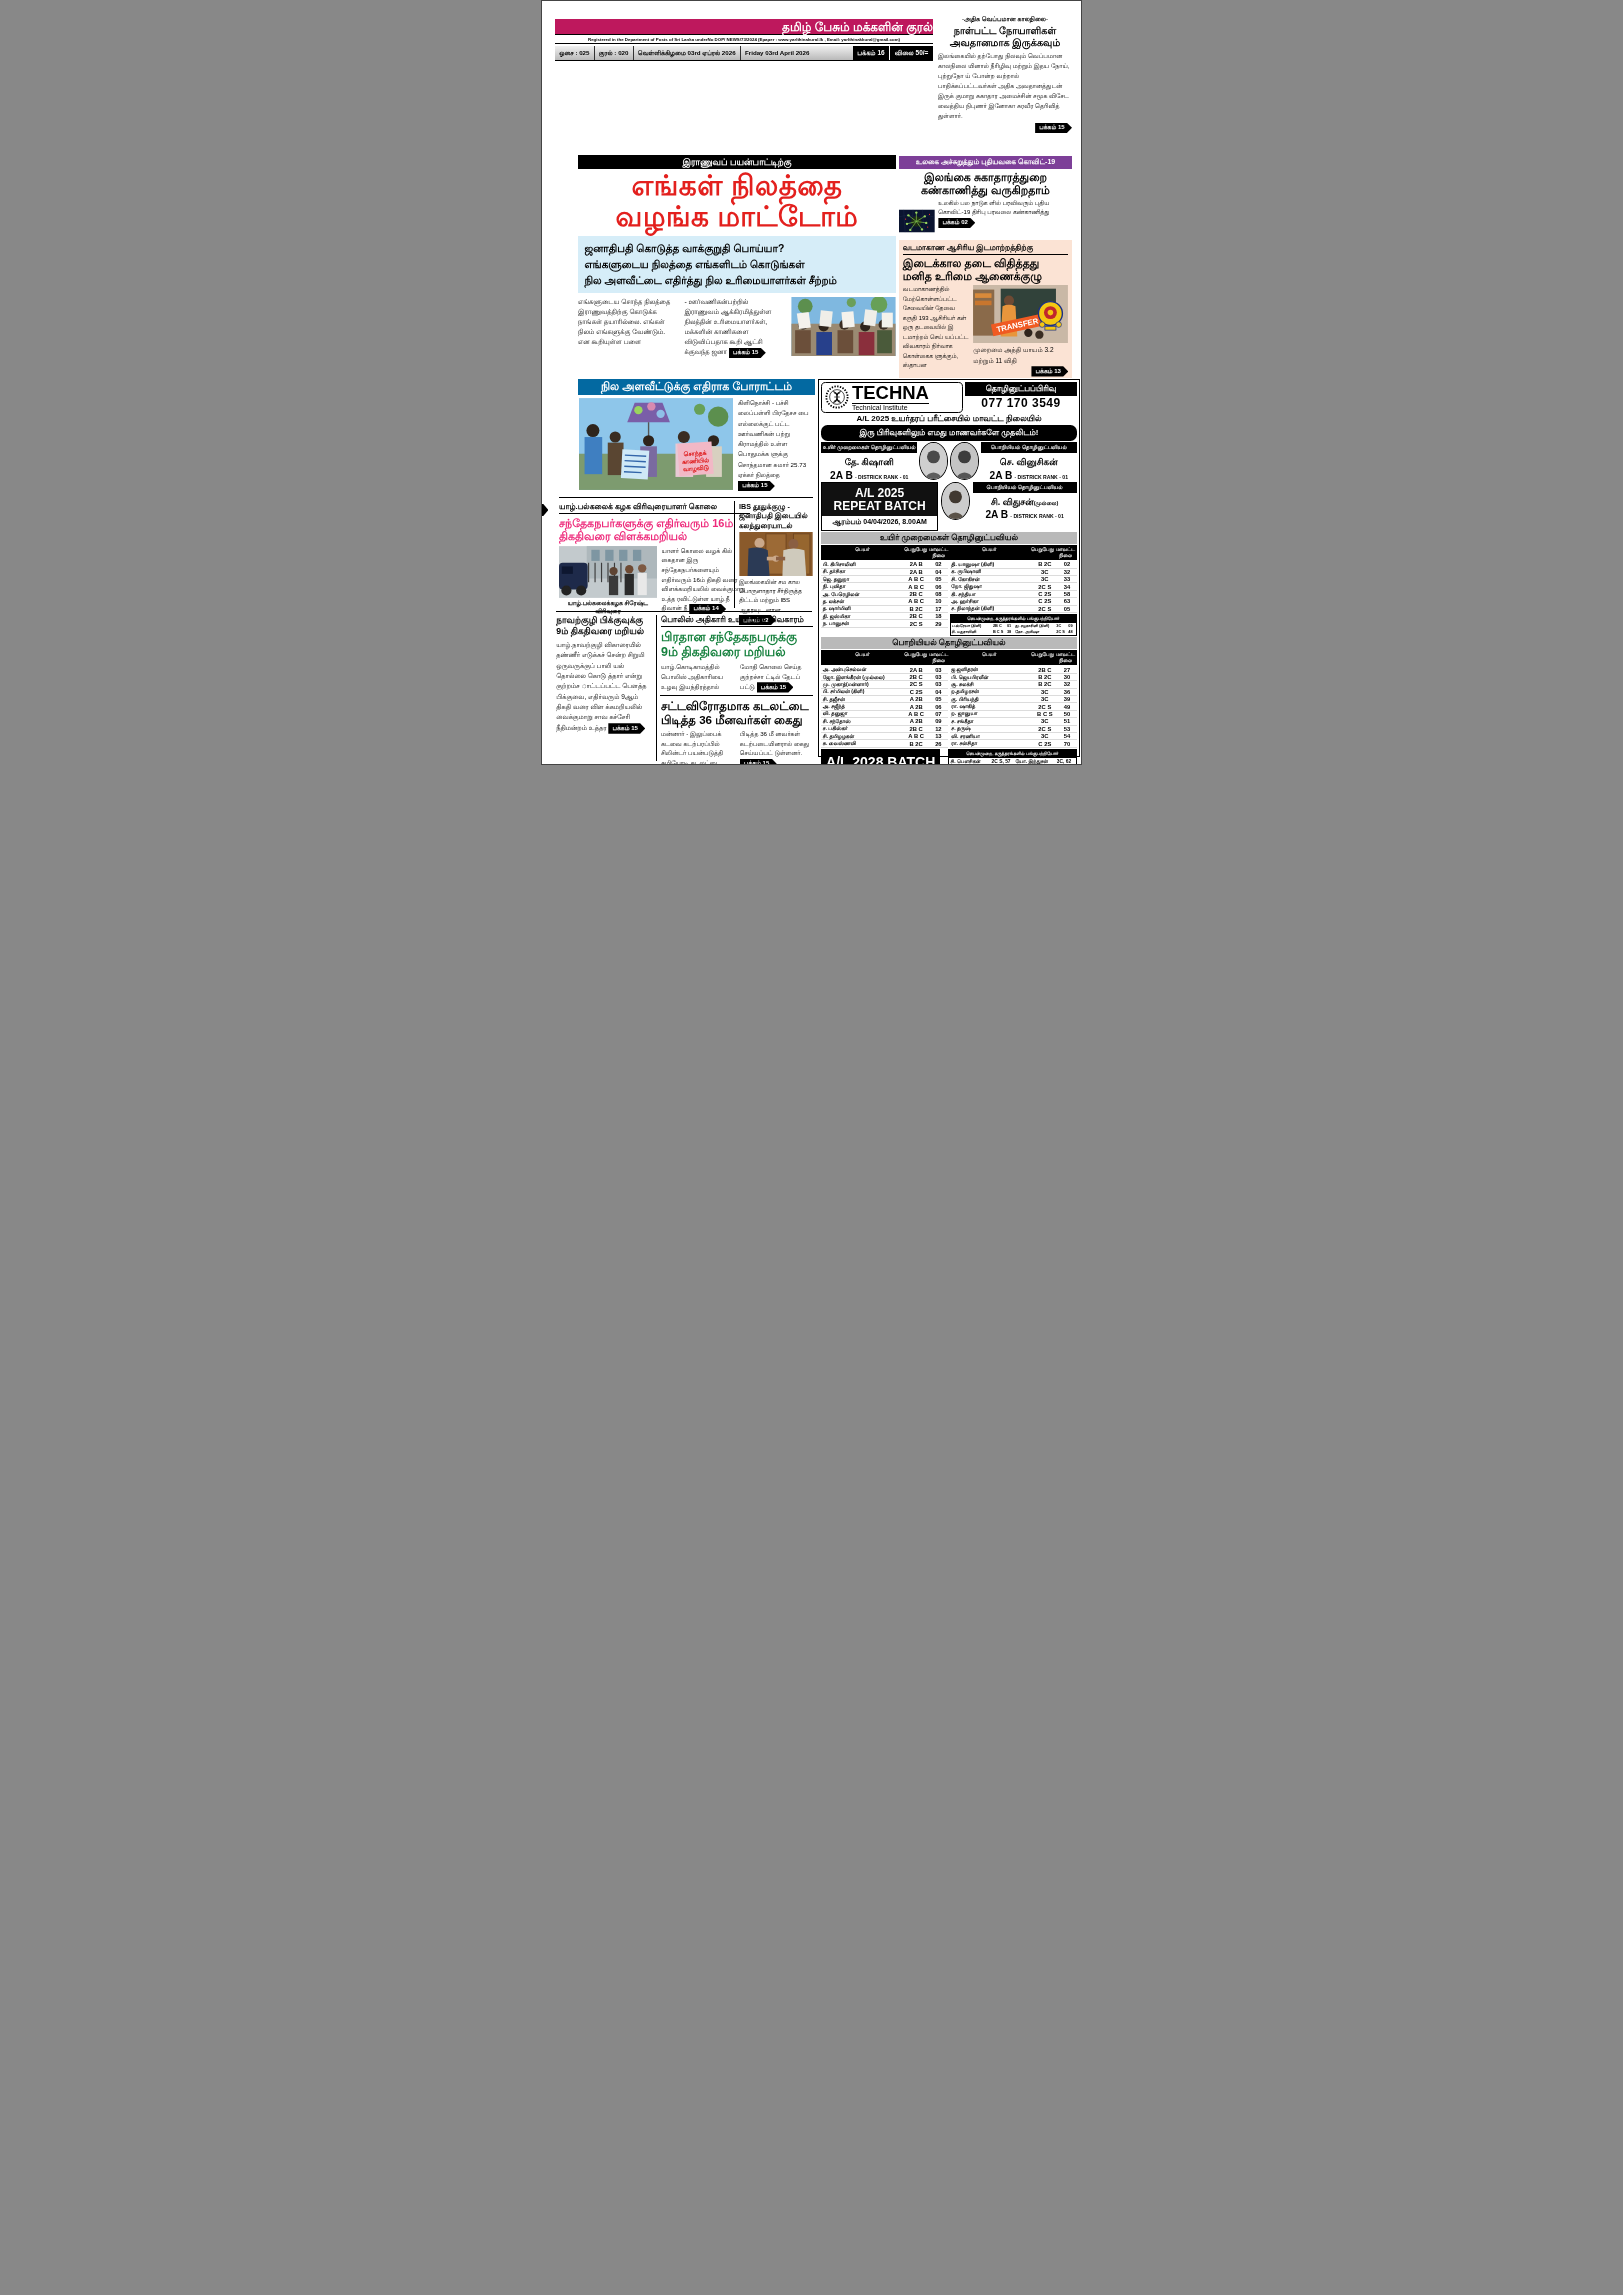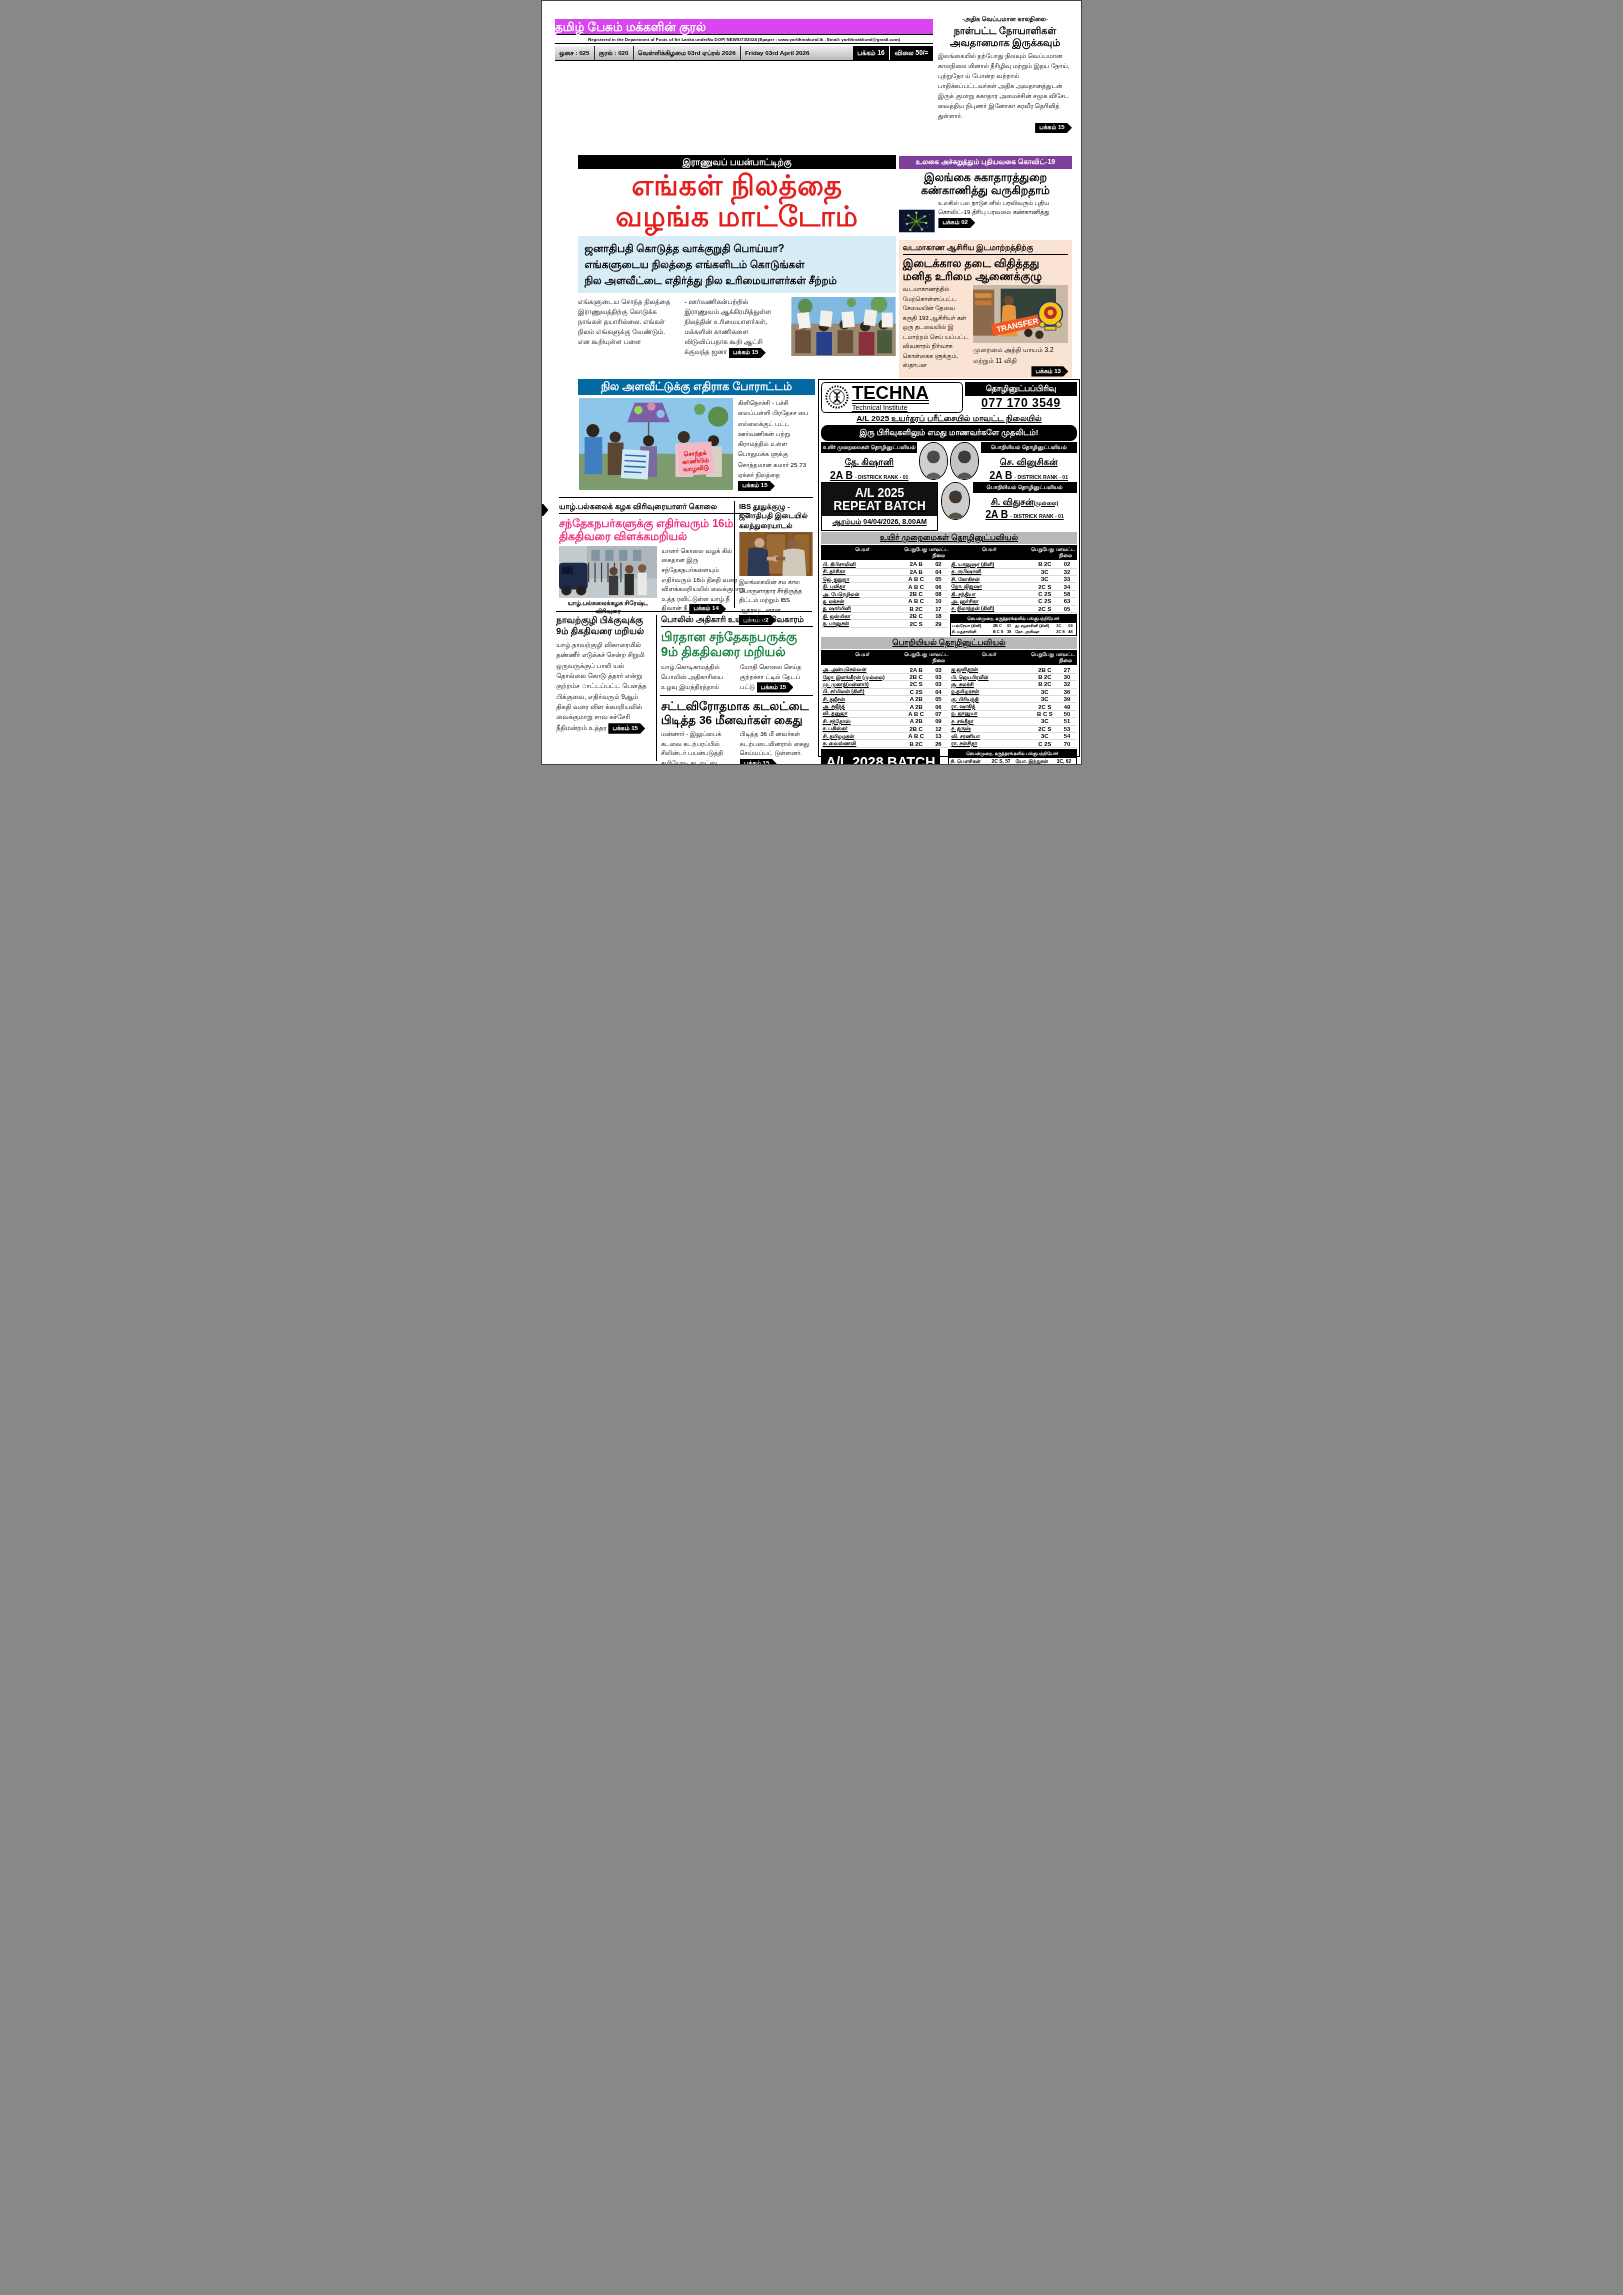--- a/index.html
+++ b/index.html
@@ -4,21 +4,21 @@
 <style>
   html,body{margin:0;padding:0;background:#888;}
   *{box-sizing:border-box;font-family:"Liberation Sans",sans-serif;}
   #page{position:relative;width:541px;height:765px;background:#fff;margin:0 auto;overflow:hidden;border:0.5px solid #444;}
   .abs{position:absolute;}
   .badge{display:inline-block;background:#000;color:#fff;font-weight:bold;font-size:6px;line-height:9.3px;
     padding:0.5px 7.4px 0.5px 4.2px;clip-path:polygon(0 0,calc(100% - 5.1px) 0,100% 50%,calc(100% - 5.1px) 100%,0 100%);}
   
   .mast-red{background:#e2231c;border-radius:2.8px;height:87px;display:flex;align-items:center;padding:3.7px 6.5px;}
   .mast-title{flex:1;text-align:center;color:#fff;font-weight:bold;font-size:41px;letter-spacing:0.9px;text-shadow:1.4px 1.4px 0 #7e0f0c;}
-  .mast-blue{background:#d946ef;color:#fff;text-align:left;font-weight:bold;font-size:12px;height:16.7px;line-height:16.7px;border-top:1.4px solid #fff;}
+  .mast-blue{background:#be185d;color:#fff;text-align:right;font-weight:bold;font-size:12px;height:16.7px;line-height:16.7px;border-top:1.4px solid #fff;}
   .reg{border-top:0.9px solid #000;border-bottom:0.9px solid #000;font-size:4.4px;font-weight:bold;text-align:center;padding:1.4px 0;background:#fff;}
   .dateline{display:flex;align-items:stretch;background:linear-gradient(#f0f0f0,#b9b9b9);border-bottom:1.4px solid #000;margin-top:1.4px;height:15.7px;}
   .dl-item{font-weight:bold;font-size:6.2px;line-height:14.3px;padding:0 4.2px;border-right:0.7px solid #333;white-space:nowrap;}
   .dl-black{margin-left:auto;background:#000;color:#fff;display:flex;}
   .dl-black span{font-weight:bold;font-size:6.5px;line-height:14.3px;padding:0 4.6px;}
   .dl-black span+span{border-left:0.9px solid #fff;}
   
   .w-kicker{font-weight:bold;font-size:6.2px;text-align:center;}
   .w-head{font-weight:bold;font-size:9.7px;line-height:1.2;text-align:center;margin:1.9px 0 2.8px;}
   .w-body{font-size:6.2px;line-height:1.62;}
@@ -271,21 +271,21 @@
       <line x1="98" y1="160" x2="136" y2="160" stroke="#3366aa" stroke-width="3"></line>
     </g>
   </svg>
   <div class="abs" style="left:196px;top:397px;width:76px;height:92px;">
     <div class="pro-body">
       <span>கிளிநொச்சி - பச்சி லைப்பள்ளி பிரதேசச பை எல்லைக்குட் பட்ட ஊர்வணிகன் பற்று கிராமத்தில் உள்ள பொதுமக்க ளுக்கு சொந்தமான சுமார் 25.73 ஏக்கர் நிலத்தை</span>
       <span class="badge">பக்கம் 15</span>
     </div>
   </div>
 
-  <section class="abs ad" style="left:276px;top:378px;width:262px;height:378px;text-decoration:underline;">
+  <section class="abs ad" style="left:276px;top:378px;width:262px;height:378px;">
     <div class="ad-head">
       <div class="ad-brandbox">
         <svg class="photo" width="24" height="24" viewBox="0 0 52 52">
           <circle cx="26" cy="26" r="23" fill="none" stroke="#000" stroke-width="4" stroke-dasharray="3 3"></circle>
           <circle cx="26" cy="26" r="16" fill="none" stroke="#000" stroke-width="1.5"></circle>
           <path d="M18 14 C34 20 18 32 34 38 M34 14 C18 20 34 32 18 38" stroke="#000" stroke-width="2.5" fill="none"></path>
           <line x1="20" y1="18" x2="32" y2="18" stroke="#000" stroke-width="1.5"></line>
           <line x1="20" y1="26" x2="32" y2="26" stroke="#000" stroke-width="1.5"></line>
           <line x1="20" y1="34" x2="32" y2="34" stroke="#000" stroke-width="1.5"></line>
         </svg>

